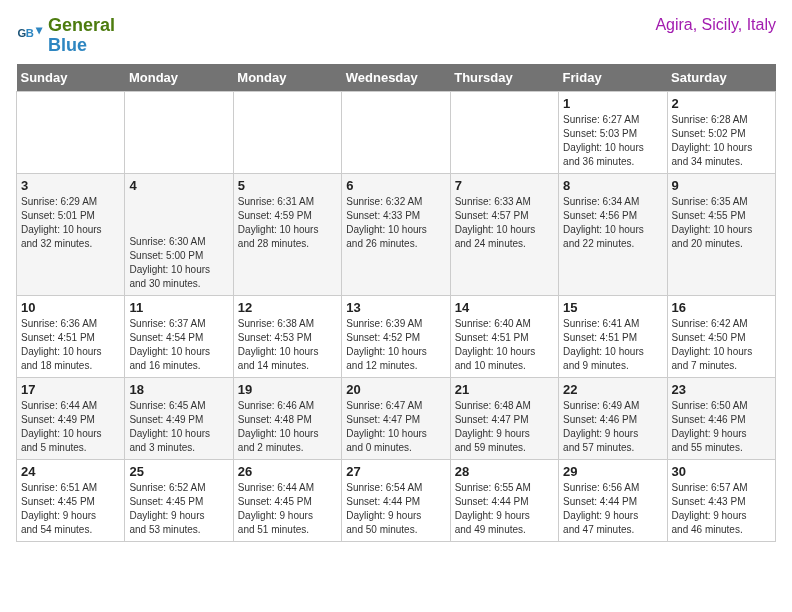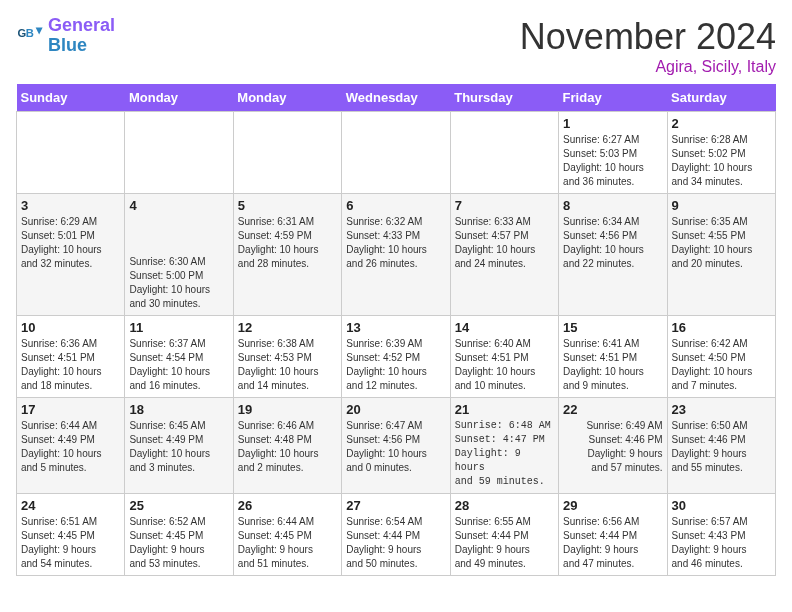--- a/index.html
+++ b/index.html
@@ -21,21 +21,21 @@
       align-items: center;
       gap: 4px;
     }
     .logo-text {
       font-size: 18px;
       font-weight: bold;
       color: #1a5276;
       line-height: 1.1;
     }
     .logo-text span {
-      color: #8b5cf6;
+      color: #4d7c0f;
     }
     .logo-icon {
       width: 28px;
       height: 28px;
     }
     .title-area {
       text-align: right;
     }
     .month-title {
       font-size: 36px;
@@ -45,21 +45,21 @@
     .subtitle {
       font-size: 16px;
       color: #a21caf;
     }
     table {
       width: 100%;
       border-collapse: collapse;
       font-size: 11px;
     }
     thead tr th {
-      background-color: #8b5cf6;
+      background-color: #737373;
       color: #fff;
       padding: 6px 4px;
       text-align: left;
       font-size: 13px;
       font-weight: bold;
     }
     tbody tr td {
       border: 1px solid #ccc;
       vertical-align: top;
       padding: 4px;
@@ -98,21 +98,20 @@
       <polygon points="28,8 38,8 33,18" fill="#2e86c1"></polygon>
     </svg>
     <div>
       <div class="logo-text">
         <span>General</span><br>
         <span style="color:#2e86c1">Blue</span>
       </div>
     </div>
   </div>
   <div class="title-area">
-    <div class="month-title">November 2024</div>
     <div class="subtitle">Agira, Sicily, Italy</div>
   </div>
 </div>
 
 <table>
   <thead>
     <tr>
     <th>Sunday</th>
         <th>Monday</th>
         <th>Monday</th>
@@ -264,34 +263,34 @@
         <td>
           <span class="day-num">19</span>
           <div class="day-info" style="white-space: pre-line;">Sunrise: 6:46 AM
 Sunset: 4:48 PM
 Daylight: 10 hours
 and 2 minutes.</div>
         </td>
         <td>
           <span class="day-num">20</span>
           <div class="day-info" style="white-space: pre-line;">Sunrise: 6:47 AM
-Sunset: 4:56 PM
+Sunset: 4:47 PM
 Daylight: 10 hours
 and 0 minutes.</div>
         </td>
         <td>
           <span class="day-num">21</span>
-          <div class="day-info" style="white-space: pre-line; font-family: Liberation Mono, monospace;">Sunrise: 6:48 AM
+          <div class="day-info" style="white-space: pre-line;">Sunrise: 6:48 AM
 Sunset: 4:47 PM
 Daylight: 9 hours
 and 59 minutes.</div>
         </td>
         <td>
           <span class="day-num">22</span>
-          <div class="day-info" style="white-space: pre-line; text-align: right;">Sunrise: 6:49 AM
+          <div class="day-info" style="white-space: pre-line;">Sunrise: 6:49 AM
 Sunset: 4:46 PM
 Daylight: 9 hours
 and 57 minutes.</div>
         </td>
         <td>
           <span class="day-num">23</span>
           <div class="day-info" style="white-space: pre-line;">Sunrise: 6:50 AM
 Sunset: 4:46 PM
 Daylight: 9 hours
 and 55 minutes.</div>

